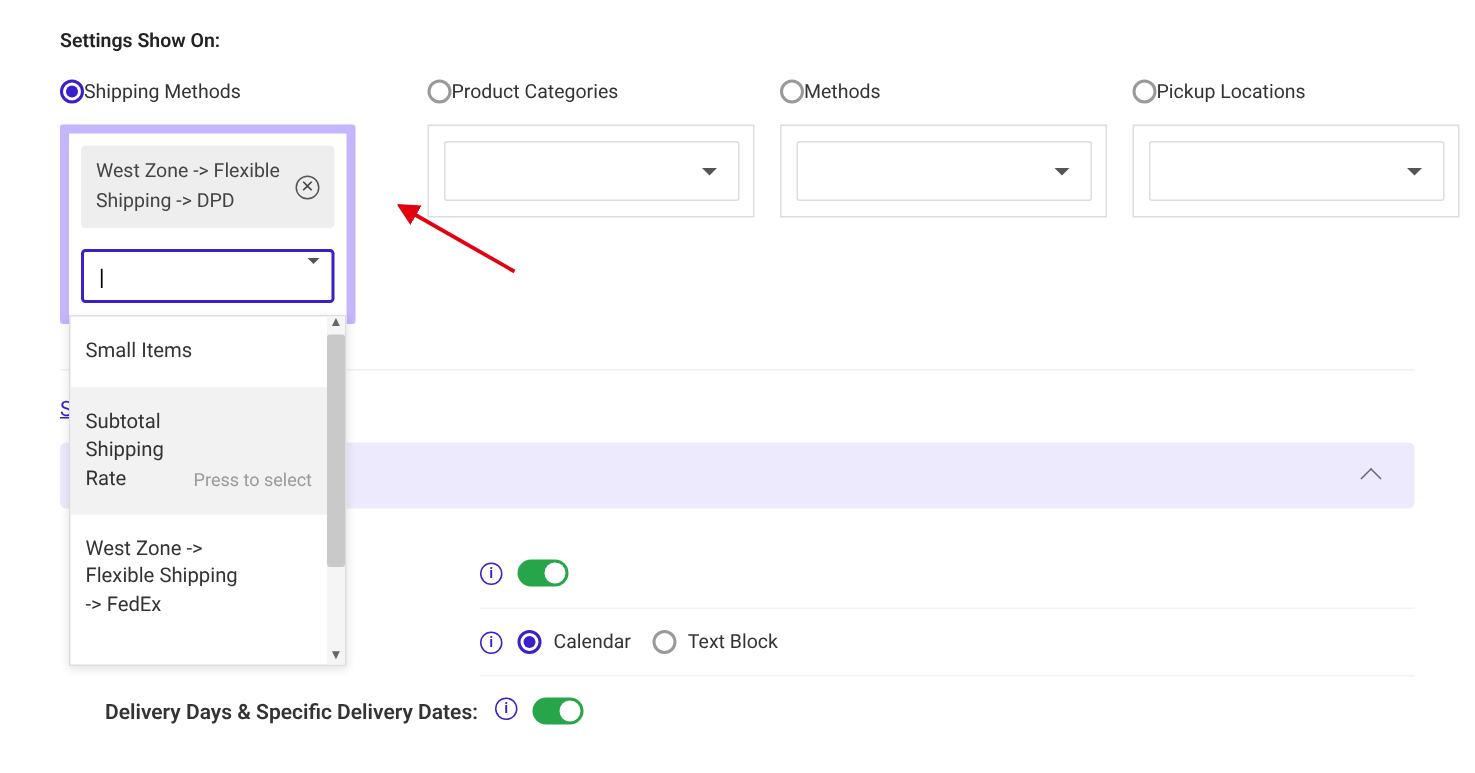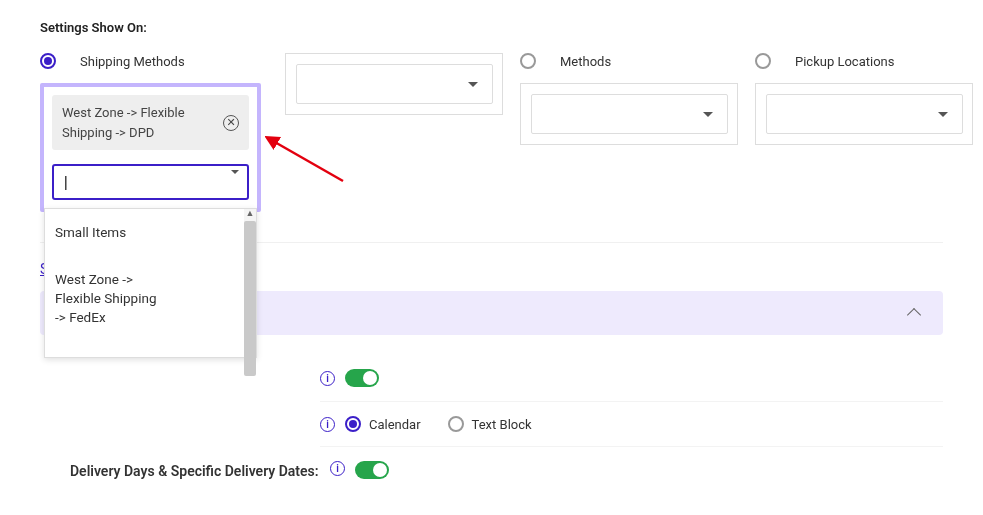--- a/index.html
+++ b/index.html
@@ -23,21 +23,21 @@
       margin-bottom: 8px;
     }
     .radio-col {
       flex: 0 0 235px;
       display: flex;
       flex-direction: column;
     }
     .radio-wrap {
       display: flex;
       align-items: center;
-      gap: 24px;
+      gap: 0;
       margin-bottom: 14px;
     }
     .radio-outer {
       width: 16px; height: 16px;
       border: 2px solid #999;
       border-radius: 50%;
       display: flex;
       align-items: center;
       justify-content: center;
       cursor: pointer;
@@ -45,25 +45,25 @@
     .radio-outer.selected {
       border-color: #3b1fc8;
     }
     .radio-inner {
       width: 8px; height: 8px;
       border-radius: 50%;
       background: #3b1fc8;
     }
     .radio-label { font-size: 13px; color: #333; }
     .multiselect-box {
-      border: 4px solid #c4b5fd;
+      border: 6px solid #c4b5fd;
       border-radius: 2px;
       background: #fff;
       position: relative;
-      width: 221px;
+      width: 197px;
     }
     .chip-area {
       padding: 8px;
     }
     .chip {
       background: #eee;
       border-radius: 3px;
       padding: 8px 10px;
       font-size: 13px;
       display: flex;
@@ -274,21 +274,21 @@
       width: 14px; height: 14px;
       background: #fff;
       border-radius: 50%;
       position: absolute;
       top: 2px;
       right: 2px;
     }
     .radio-inline-group {
       display: flex;
       align-items: center;
-      gap: 27px;
+      gap: 14px;
     }
     .radio-inline {
       display: flex;
       align-items: center;
       gap: 8px;
     }
     .hr-light {
       border: none;
       border-top: 1px solid #f3f3f3;
       margin: 0 0 0 280px;
@@ -318,39 +318,47 @@
         </div>
         <div class="search-wrap">
           <input class="search-input" value="|" placeholder="" style="">
           <span class="search-arrow"><span class="arrow-down-sm"></span></span>
         </div>
 
         <div class="dropdown-panel">
           <div class="dd-list">
             <div class="dd-item">
               <span>Small Items</span>
+            </div>
+            <div class="dd-item highlight">
+              <span style="max-width:105px">Subtotal Shipping Rate</span>
+              <span class="dd-hint">Press to select</span>
             </div>
             <div class="dd-item">
               <span style="max-width:105px">West Zone -&gt; Flexible Shipping -&gt; FedEx</span>
             </div>
             <div class="dd-item" style="border-top:0;padding-bottom:2px">
               
             </div>
           </div>
           <div class="dd-scroll">
             <div class="dd-scroll-btn">▲</div>
             <div class="dd-scroll-thumb"></div>
             <div class="dd-scroll-space"></div>
             <div class="dd-scroll-btn">▼</div>
           </div>
         </div>
       </div>
     </div>
 
     <div class="radio-col">
+      <div class="radio-wrap">
+        <span class="radio-outer"></span>
+        <span class="radio-label">Product Categories</span>
+      </div>
       <div class="select-outer">
         <div class="simple-select">
           <span class="arrow-down"></span>
         </div>
       </div>
     </div>
 
     <div class="radio-col">
       <div class="radio-wrap">
         <span class="radio-outer"></span>

